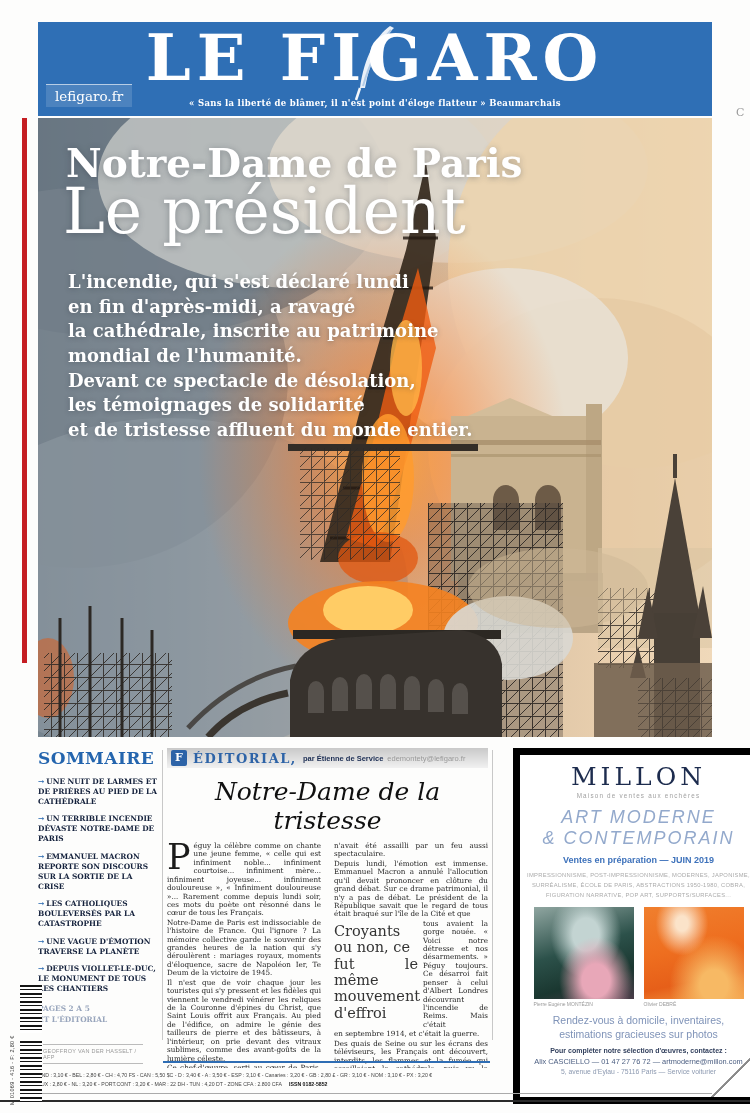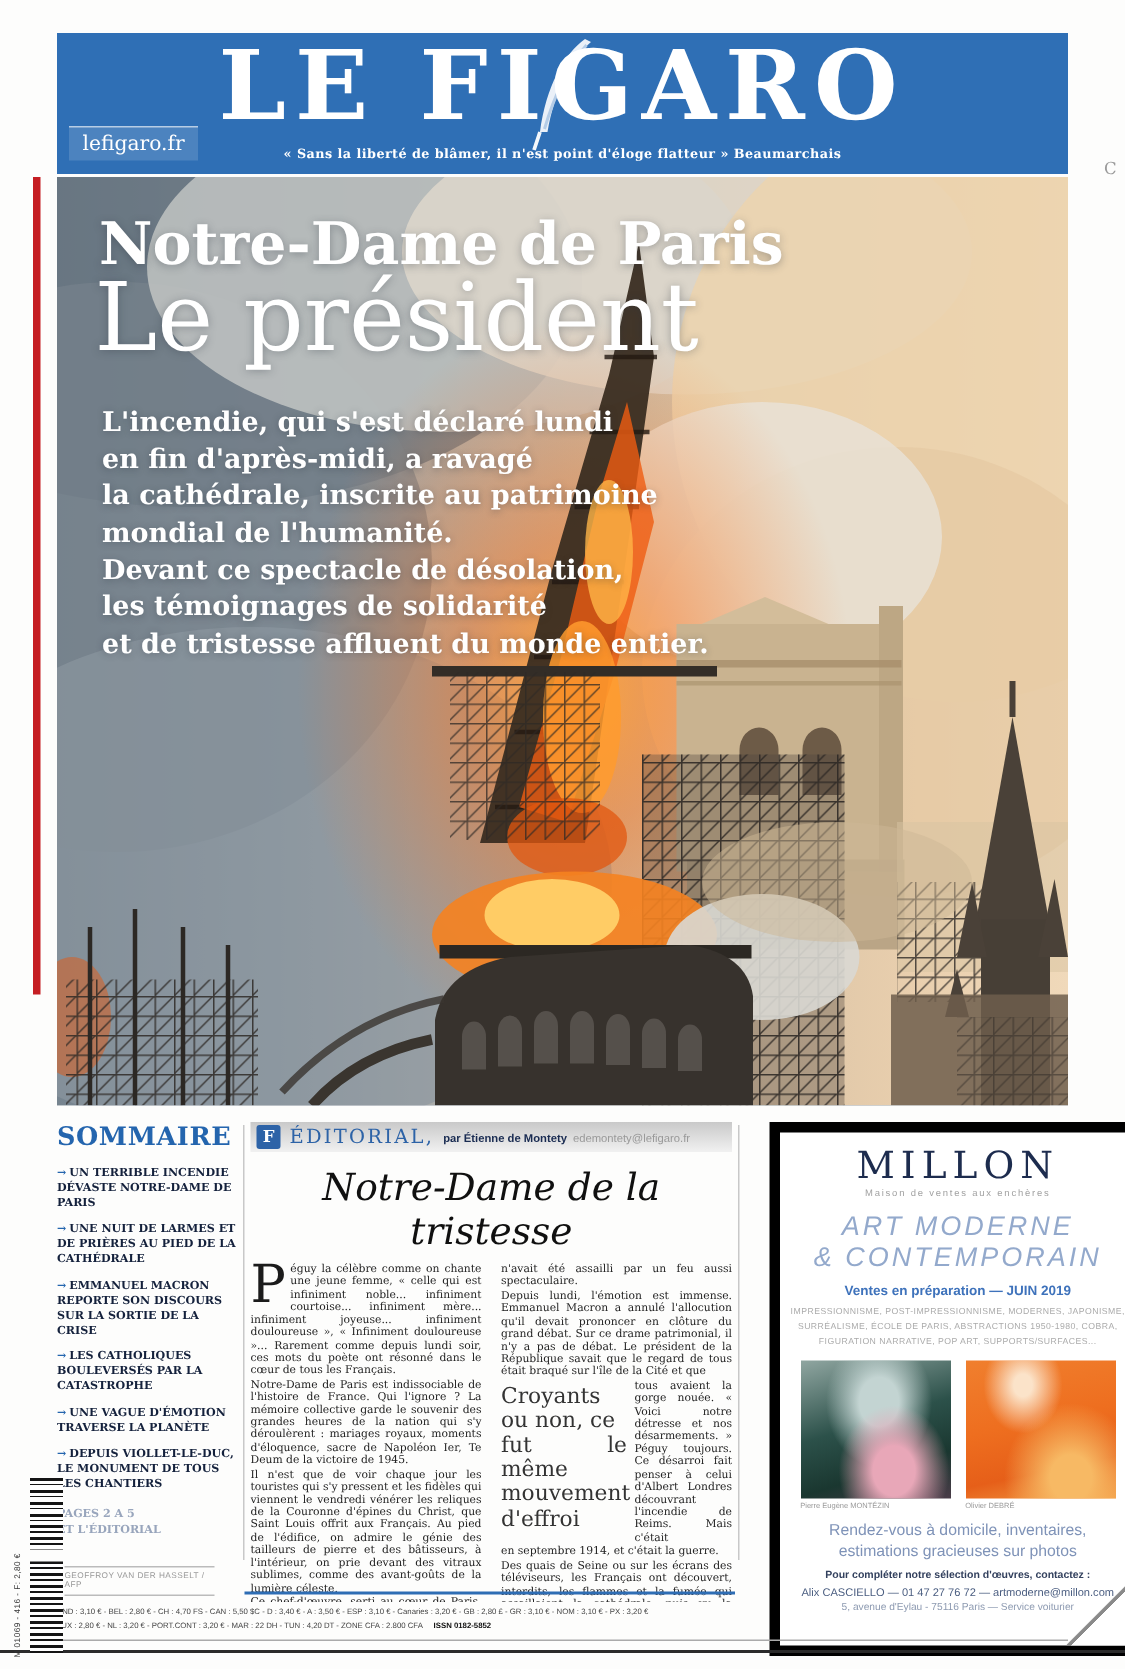--- a/index.html
+++ b/index.html
@@ -44,21 +44,21 @@
   .som-item .arr{color:#2465ae;margin-right:2px;}
   #som-footer{margin-top:10px;font-size:7.4px;font-weight:bold;color:#98a5bc;line-height:1.4;}
 
   .vsep{position:absolute;top:750px;width:1px;height:290px;background:#c8c8c8;}
   #vsep1{left:162px;} #vsep2{left:492px;}
 
   #editorial{position:absolute;left:167px;top:748px;width:321px;}
   #edi-strip{height:20px;background:linear-gradient(#c9c9c9,#f1f1f1);display:flex;align-items:center;padding:0 4px;}
   #edi-icon{width:16px;height:16px;background:#2d63a7;color:#fff;border-radius:2px;
             font-size:11px;font-weight:bold;text-align:center;line-height:16px;margin-right:6px;}
-  #edi-label{color:#2d63a7;font-weight:normal;font-size:13px;letter-spacing:1.5px;margin-right:6px;}
+  #edi-label{color:#2d63a7;font-weight:bold;font-size:13px;letter-spacing:1.5px;margin-right:6px;}
   #edi-byline{font-size:7.5px;font-weight:bold;color:#1a2c52;margin-right:4px;font-family:"Liberation Sans",sans-serif;}
   #edi-email{font-size:7.5px;color:#999;font-family:"Liberation Sans",sans-serif;}
   #edi-title{margin:9px 0 7px 0;text-align:center;font-style:italic;font-size:25px;color:#101010;font-weight:normal;}
   #edi-cols{display:flex;gap:13px;}
   .edi-col{width:154px;height:226px;overflow:hidden;font-size:7.2px;line-height:1.17;
            text-align:justify;color:#222;}
   .edi-col p{margin:0 0 1px 0;}
   #dropcap{float:left;font-size:35px;line-height:.78;padding:2px 3px 0 0;color:#1b1b1b;}
   #pullquote{float:left;width:84px;font-size:14.5px;line-height:1.13;color:#333;padding:3px 5px 3px 0;}
 
@@ -246,43 +246,43 @@
 la cathédrale, inscrite au patrimoine
 mondial de l'humanité.
 Devant ce spectacle de désolation,
 les témoignages de solidarité
 et de tristesse affluent du monde entier.</div>
   </div>
 
   <div id="sommaire">
     <h2>SOMMAIRE</h2>
     <div class="som-item">
+      <span class="arr">→</span><span>UNE NUIT DE LARMES ET DE PRIÈRES AU PIED DE LA CATHÉDRALE</span></div>
+    <div class="som-item">
       <span class="arr">→</span><span>UN TERRIBLE INCENDIE DÉVASTE NOTRE-DAME DE PARIS</span></div>
-    <div class="som-item">
-      <span class="arr">→</span><span>UNE NUIT DE LARMES ET DE PRIÈRES AU PIED DE LA CATHÉDRALE</span></div>
     <div class="som-item">
       <span class="arr">→</span><span>EMMANUEL MACRON REPORTE SON DISCOURS SUR LA SORTIE DE LA CRISE</span></div>
     <div class="som-item">
       <span class="arr">→</span><span>LES CATHOLIQUES BOULEVERSÉS PAR LA CATASTROPHE</span></div>
     <div class="som-item">
       <span class="arr">→</span><span>UNE VAGUE D'ÉMOTION TRAVERSE LA PLANÈTE</span></div>
     <div class="som-item">
       <span class="arr">→</span><span>DEPUIS VIOLLET-LE-DUC, LE MONUMENT DE TOUS LES CHANTIERS</span></div>
     <div id="som-footer" class="pre">PAGES 2 A 5
 ET L'ÉDITORIAL</div>
   </div>
 
   <div id="vsep1" class="vsep"></div>
   <div id="vsep2" class="vsep"></div>
 
   <div id="editorial">
     <div id="edi-strip">
       <span id="edi-icon">F</span>
       <span id="edi-label">ÉDITORIAL,</span>
-      <span id="edi-byline">par Étienne de Montety</span>
+      <span id="edi-byline">par Étienne de Service</span>
       <span id="edi-email">edemontety@lefigaro.fr</span>
     </div>
     <h1 id="edi-title">Notre-Dame de la tristesse</h1>
     <div id="edi-cols">
       <div class="edi-col">
         <p><span id="dropcap">P</span><span>éguy la célèbre comme on chante une jeune femme, « celle qui est infiniment noble... infiniment courtoise... infiniment mère... infiniment joyeuse... infiniment douloureuse », « Infiniment douloureuse »... Rarement comme depuis lundi soir, ces mots du poète ont résonné dans le cœur de tous les Français.</span></p>
         <p>Notre-Dame de Paris est indissociable de l'histoire de France. Qui l'ignore ? La mémoire collective garde le souvenir des grandes heures de la nation qui s'y déroulèrent : mariages royaux, moments d'éloquence, sacre de Napoléon Ier, Te Deum de la victoire de 1945.</p>
         <p>Il n'est que de voir chaque jour les touristes qui s'y pressent et les fidèles qui viennent le vendredi vénérer les reliques de la Couronne d'épines du Christ, que Saint Louis offrit aux Français. Au pied de l'édifice, on admire le génie des tailleurs de pierre et des bâtisseurs, à l'intérieur, on prie devant des vitraux sublimes, comme des avant-goûts de la lumière céleste.</p>
         <p>Ce chef-d'œuvre, serti au cœur de Paris, a connu des guerres, des pillages. Jamais encore, de mémoire d'homme, il n'avait subi un outrage de cette ampleur, jamais il</p>
       </div>

